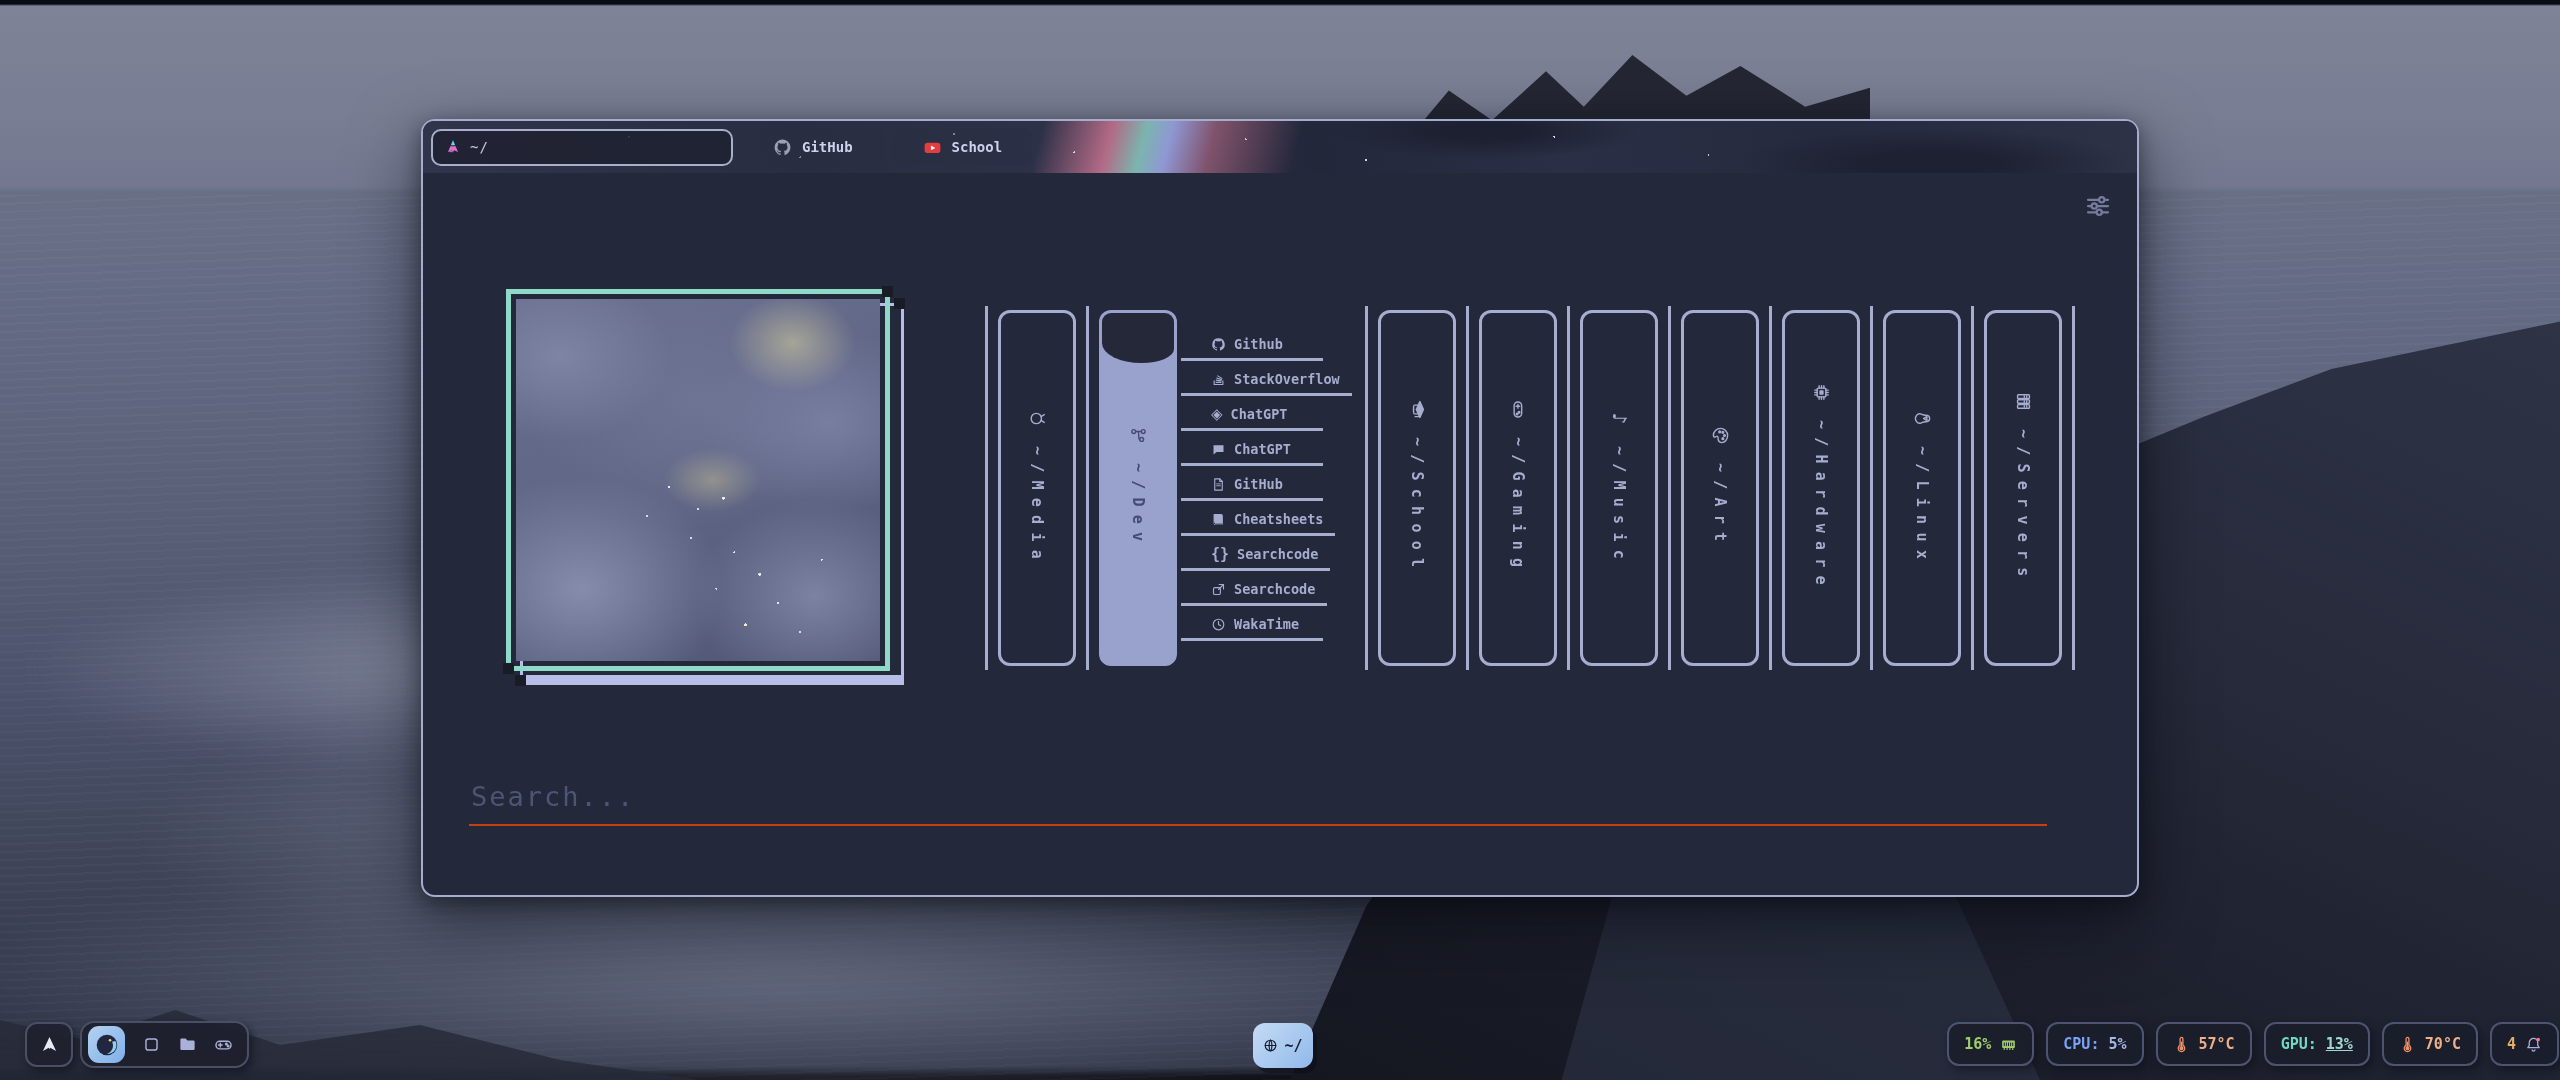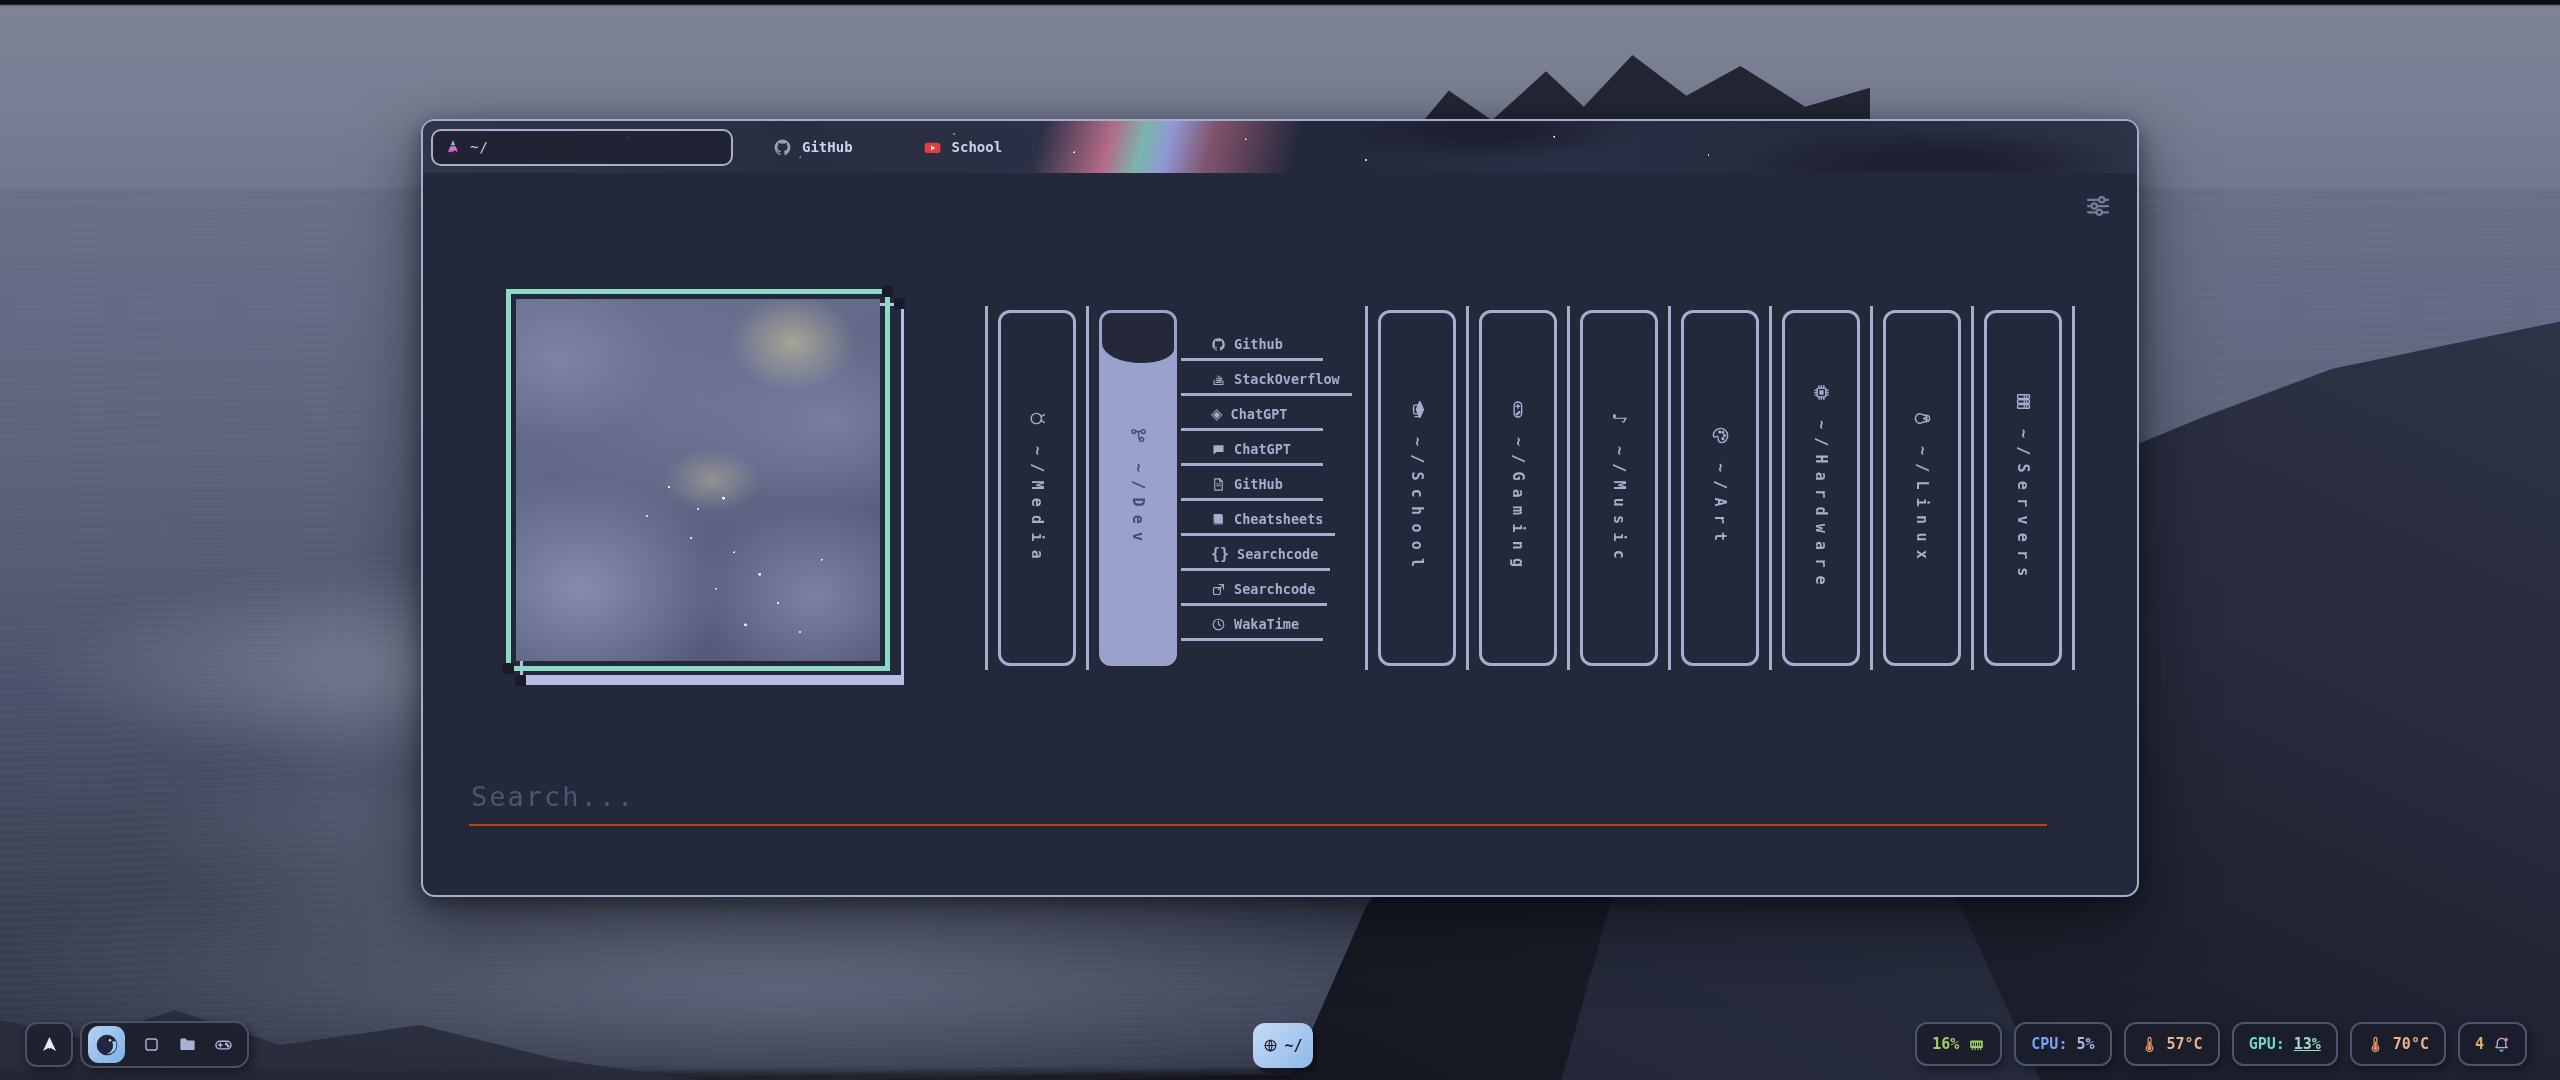--- a/index.html
+++ b/index.html
@@ -122,21 +122,21 @@
     background:rgba(29,32,46,.92);border:2px solid #4a4f66;box-sizing:border-box;display:flex;
     align-items:center;gap:17px;padding:0 14px 0 6px;box-shadow:3px 4px 8px rgba(10,12,20,.55);}
   .dock-ff{width:37px;height:37px;border-radius:11px;background:linear-gradient(135deg,#b4d2f2,#7fb0e8);
     display:flex;align-items:center;justify-content:center;font-size:26px;cursor:pointer;}
   .dock-ic{font-size:19px;color:#aab1d9;display:inline-flex;cursor:pointer;}
   .winbtn{position:absolute;left:1253px;top:1023px;width:60px;height:45px;z-index:5;border-radius:12px;
     background:linear-gradient(135deg,#c6dbf6,#8fb9ea);box-shadow:4px 5px 0 rgba(12,14,24,.65);
     display:flex;align-items:center;justify-content:center;gap:6px;color:#1a1d2e;font-size:15px;
     font-weight:bold;cursor:pointer;}
   .winbtn .g-icon{font-size:15px;display:inline-flex;}
-  .stats{position:absolute;right:33px;top:1022px;z-index:5;display:flex;gap:12px;}
+  .stats{position:absolute;right:1px;top:1022px;z-index:5;display:flex;gap:12px;}
   .pill{height:44px;border-radius:12px;background:rgba(26,29,42,.92);border:2px solid #4d5470;
     box-sizing:border-box;display:flex;align-items:center;gap:9px;padding:0 15px;font-size:15px;
     font-weight:bold;box-shadow:3px 4px 8px rgba(10,12,20,.5);}
   .t-green{color:#9ece6a;} .i-green{color:#9ece6a;font-size:17px;display:inline-flex;}
   .t-blue{color:#7aa2f7;} .t-bluelight{color:#aab8e8;}
   .t-orange{color:#efb089;} .i-orange{color:#f0946a;font-size:17px;display:inline-flex;}
   .t-teal{color:#72d7c3;} .t-teallight{color:#9fd8cf;text-decoration:underline;}
   .t-yellow{color:#e0af68;} .i-lav{color:#aab1d9;font-size:17px;display:inline-flex;}
   [data-icon] svg{width:1em;height:1em;display:block;}
   .glyph{font-family:"DejaVu Sans",sans-serif;line-height:1;}

